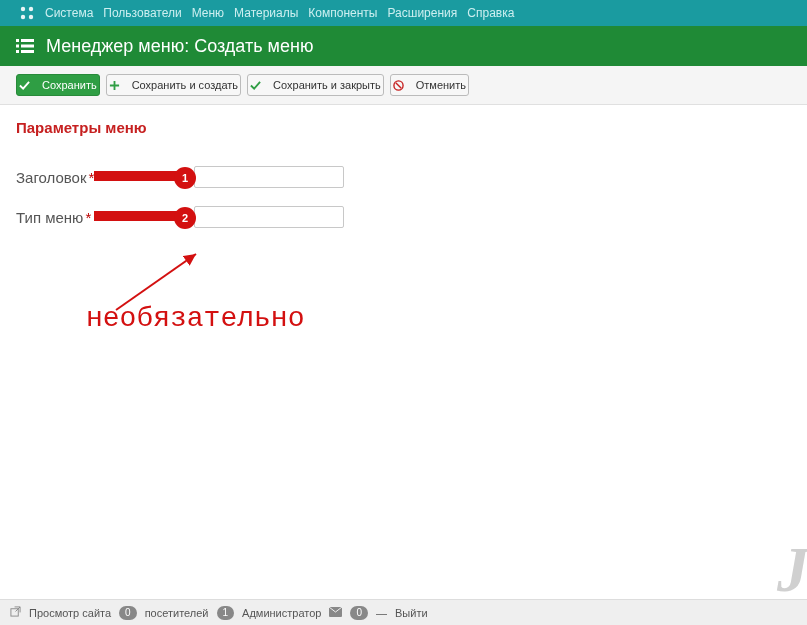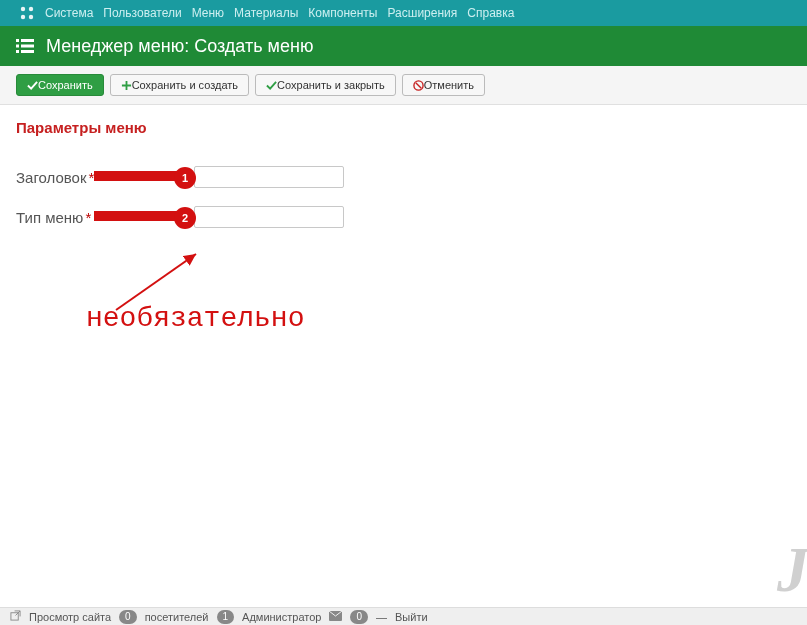--- a/index.html
+++ b/index.html
@@ -46,25 +46,25 @@
     background:#f5f5f5;
     border-bottom:1px solid #e0e0e0;
     padding: 8px 16px;
     display:flex;
     gap:6px;
   }
   .btn {
     border:1px solid #bbb;
     background:#f7f7f7;
     border-radius:3px;
-    padding:4px 10px;
+    padding:4px 2px;
     font-size:11px;
     display:inline-flex;
     align-items:center;
-    gap:0;
+    gap:12px;
     cursor:pointer;
     color:#333;
   }
   .btn-primary {
     background:#2f9e44;
     border-color:#288a3a;
     color:#fff;
   }
   .btn .ico { display:inline-flex; }
 
@@ -130,21 +130,21 @@
     left:70px;
     top:55px;
     color:#d31010;
     font-size:28px;
     font-family: Liberation Mono, monospace;
   }
 
   .statusbar {
     position:absolute;
     bottom:0; left:0; right:0;
-    height:18px;
+    height:26px;
     background:#efefef;
     border-top:1px solid #ddd;
     display:flex;
     align-items:center;
     padding:0 10px;
     gap:8px;
     font-size:11px;
     color:#555;
   }
   .status-badge {

